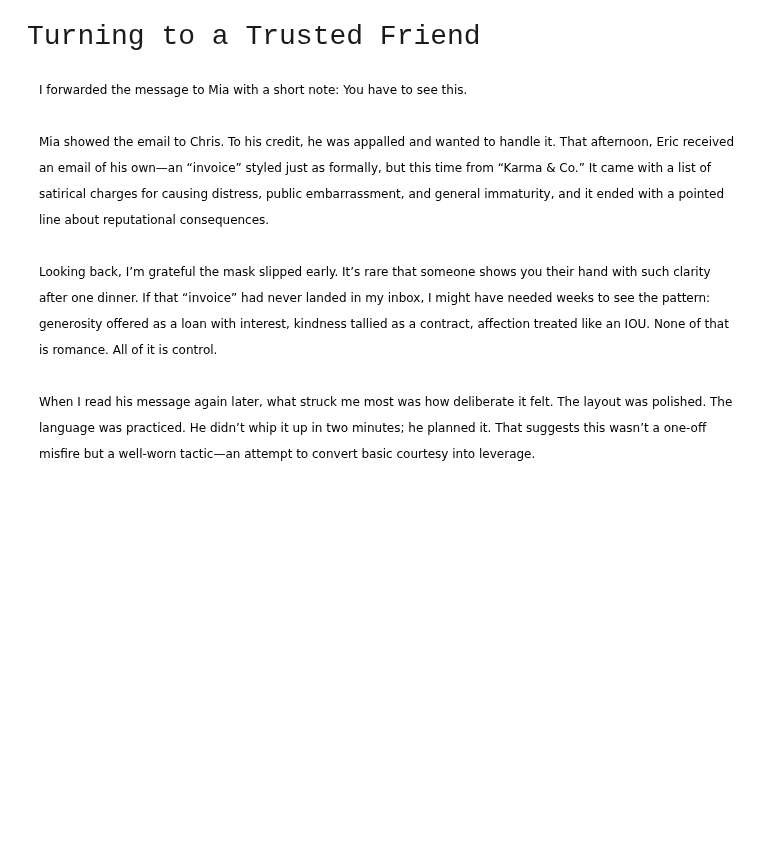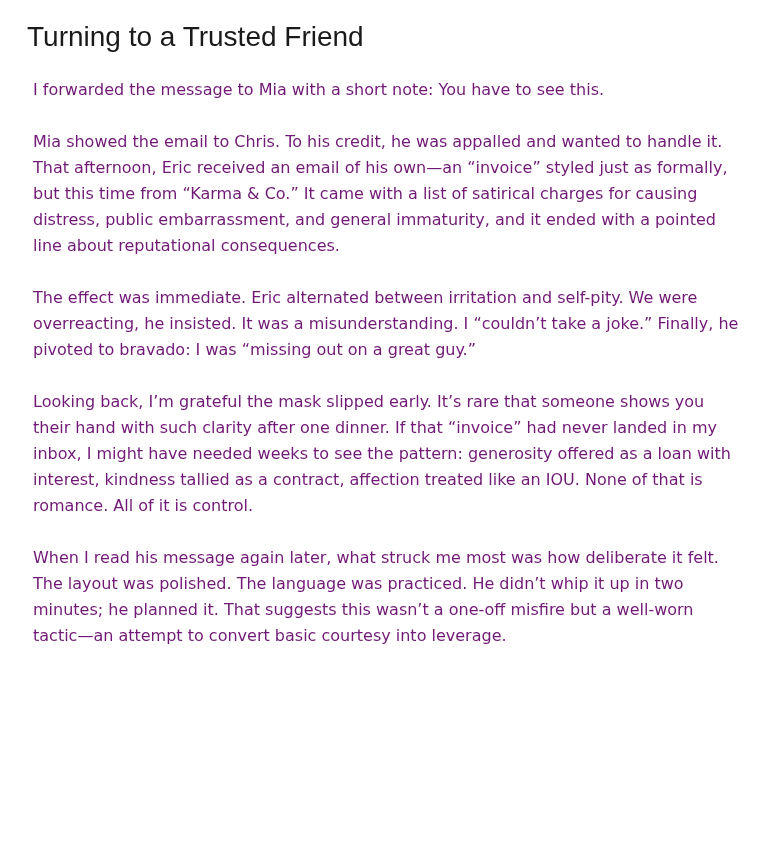--- a/index.html
+++ b/index.html
@@ -15,49 +15,48 @@
     color: #242424;
     -webkit-font-smoothing: antialiased;
   }
   .article {
     padding: 20px 27px 30px 27px;
     width: 714px;
     box-sizing: border-box;
     width: 768px;
   }
   .section-heading {
-    font-family: Liberation Sans, sans-serif;
+    font-family: Liberation Mono, monospace;
     font-weight: 400;
     font-size: 28px;
     line-height: 34px;
     color: #1a1a1a;
     margin: 0 0 23px 0;
     letter-spacing: 0;
   }
   .article-section + .article-section .section-heading {
     margin-top: 32px;
     margin-bottom: 24px;
   }
   .paragraph {
-    font-size: 16px;
+    font-size: 12px;
     line-height: 26px;
-    margin: 0 0 26px 6px;
-    color: #701a75;
+    margin: 0 0 26px 12px;
+    color: #000000;
   }
 </style>
 </head>
 <body>
 
 <main class="article">
 
   <section class="article-section">
     <h2 class="section-heading">Turning to a Trusted Friend</h2>
     <p class="paragraph">I forwarded the message to Mia with a short note: You have to see this.</p>
     <p class="paragraph">Mia showed the email to Chris. To his credit, he was appalled and wanted to handle it. That afternoon, Eric received an email of his own—an “invoice” styled just as formally, but this time from “Karma &amp; Co.” It came with a list of satirical charges for causing distress, public embarrassment, and general immaturity, and it ended with a pointed line about reputational consequences.</p>
-    <p class="paragraph">The effect was immediate. Eric alternated between irritation and self-pity. We were overreacting, he insisted. It was a misunderstanding. I “couldn’t take a joke.” Finally, he pivoted to bravado: I was “missing out on a great guy.”</p>
   </section>
 
   <section class="article-section">
     <p class="paragraph">Looking back, I’m grateful the mask slipped early. It’s rare that someone shows you their hand with such clarity after one dinner. If that “invoice” had never landed in my inbox, I might have needed weeks to see the pattern: generosity offered as a loan with interest, kindness tallied as a contract, affection treated like an IOU. None of that is romance. All of it is control.</p>
     <p class="paragraph">When I read his message again later, what struck me most was how deliberate it felt. The layout was polished. The language was practiced. He didn’t whip it up in two minutes; he planned it. That suggests this wasn’t a one-off misfire but a well-worn tactic—an attempt to convert basic courtesy into leverage.</p>
   </section>
 
 </main>
 
 </body></html>

